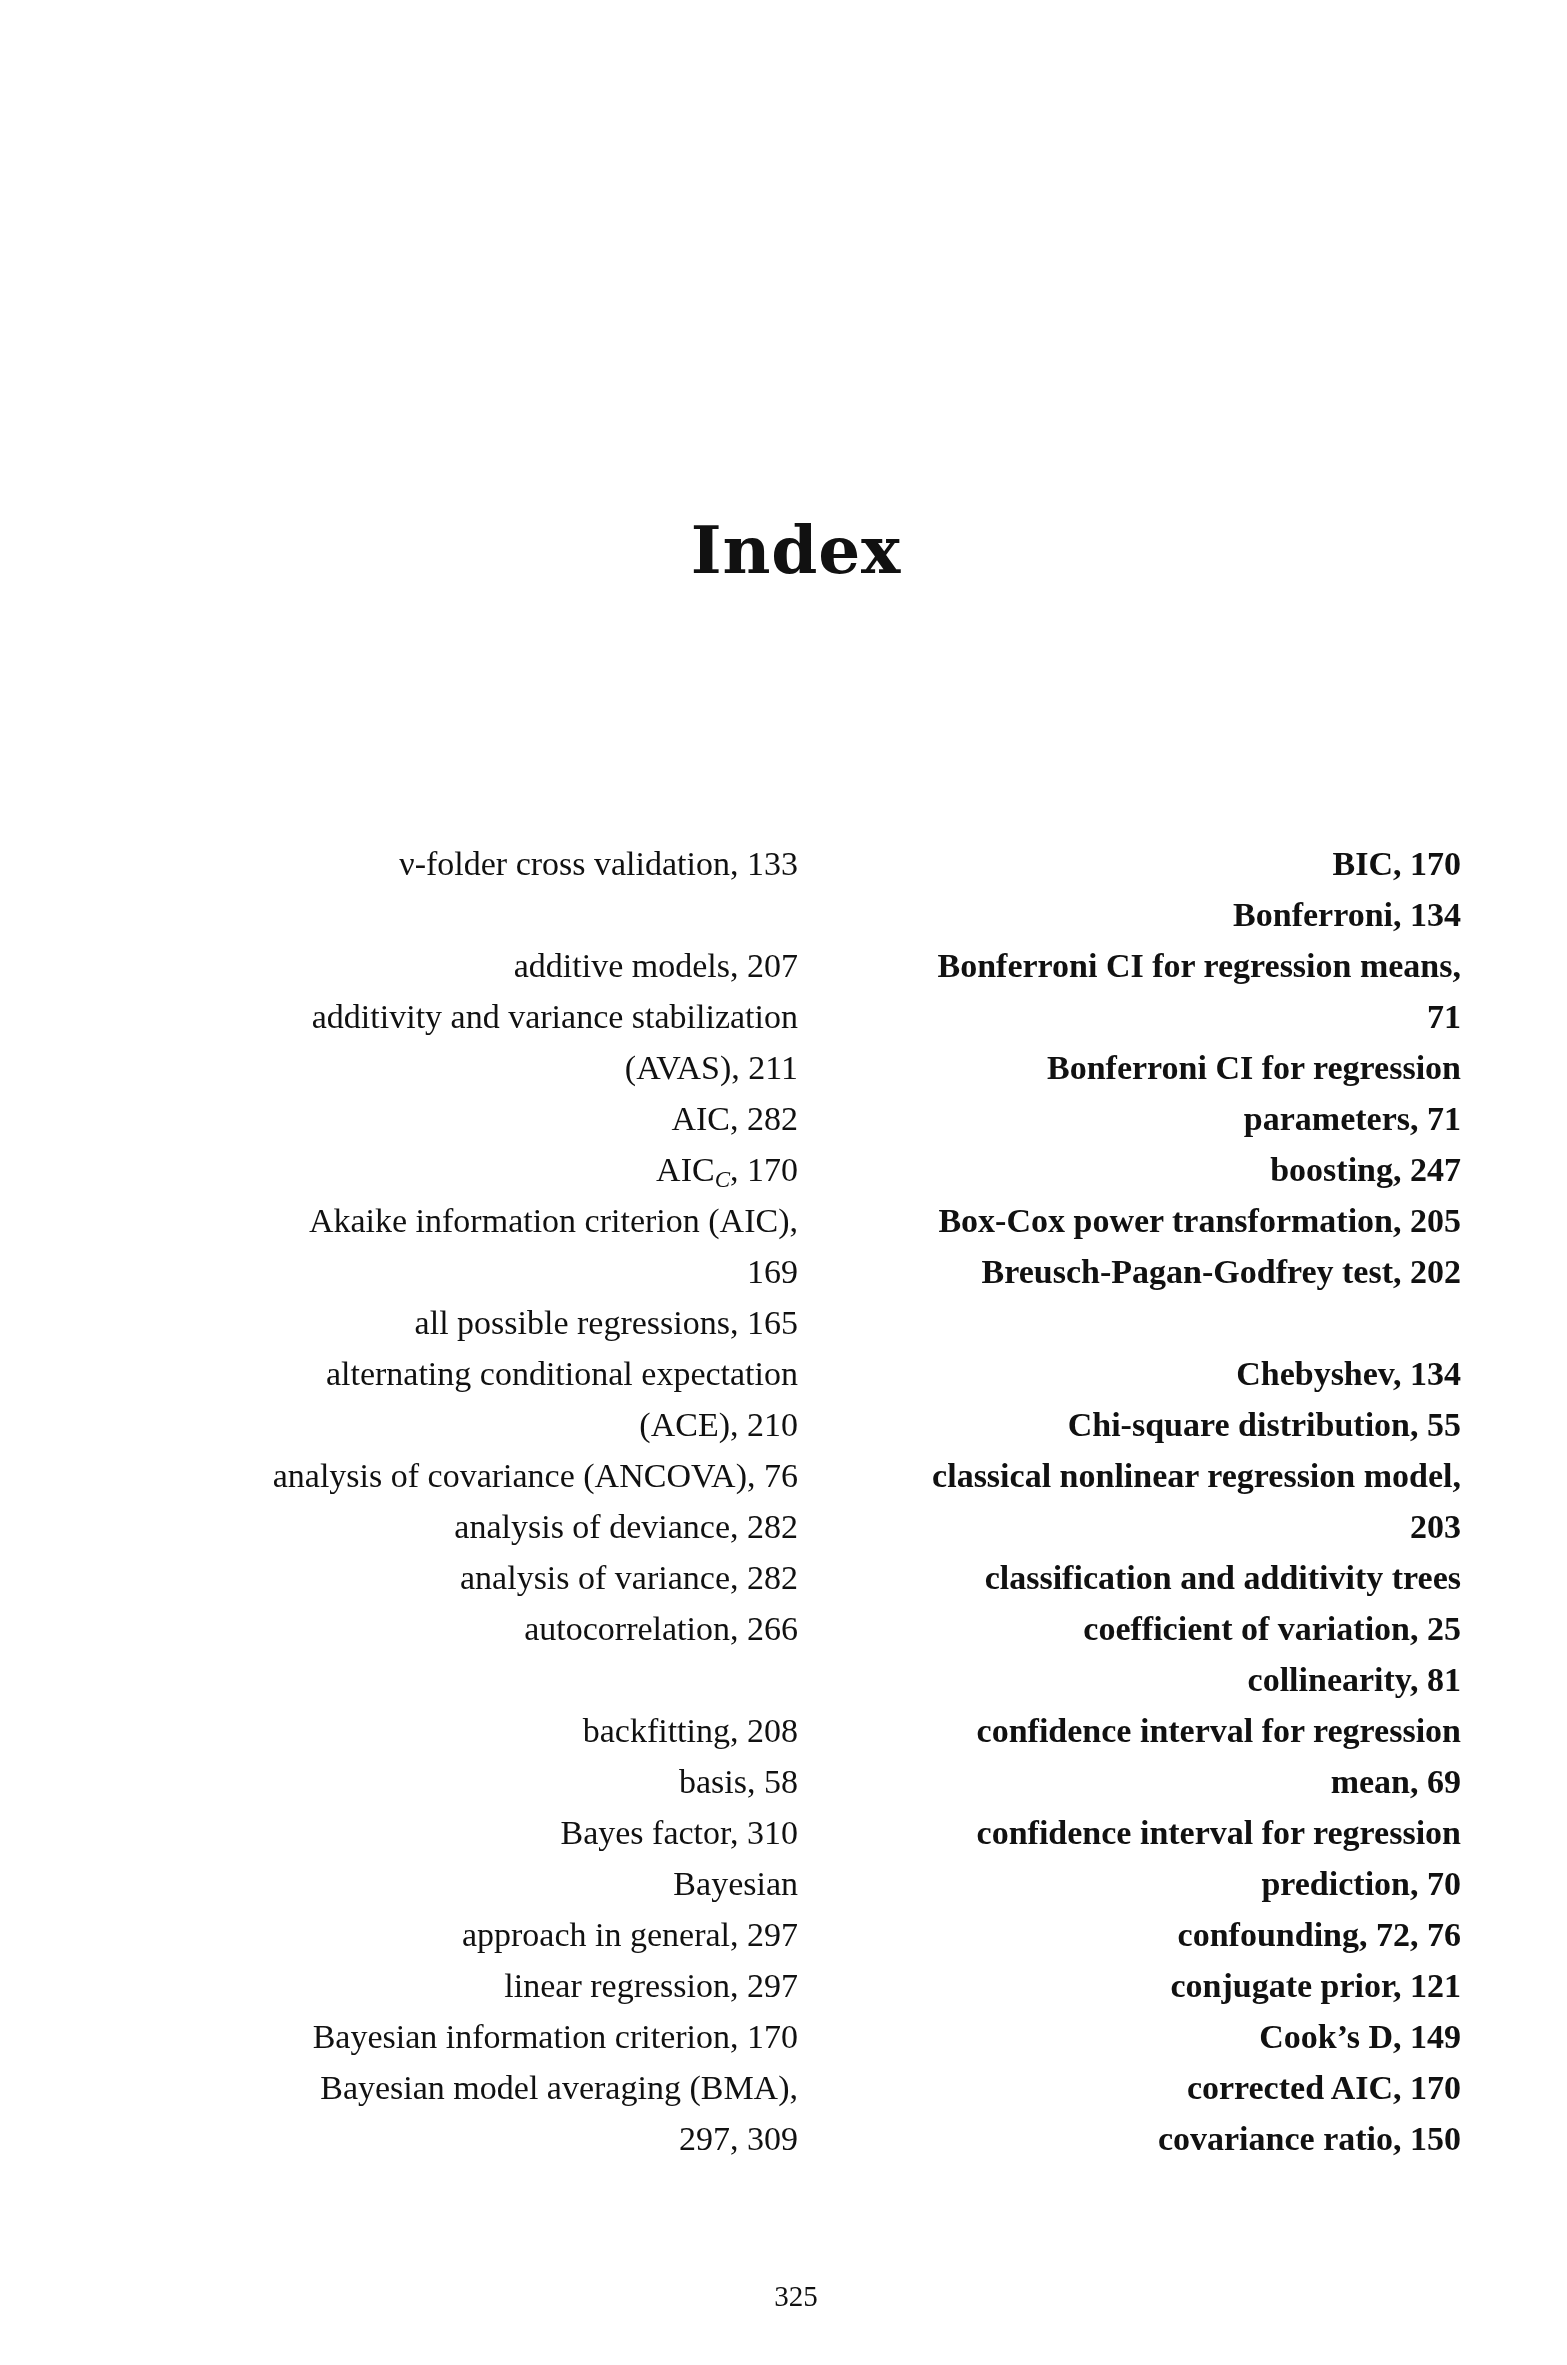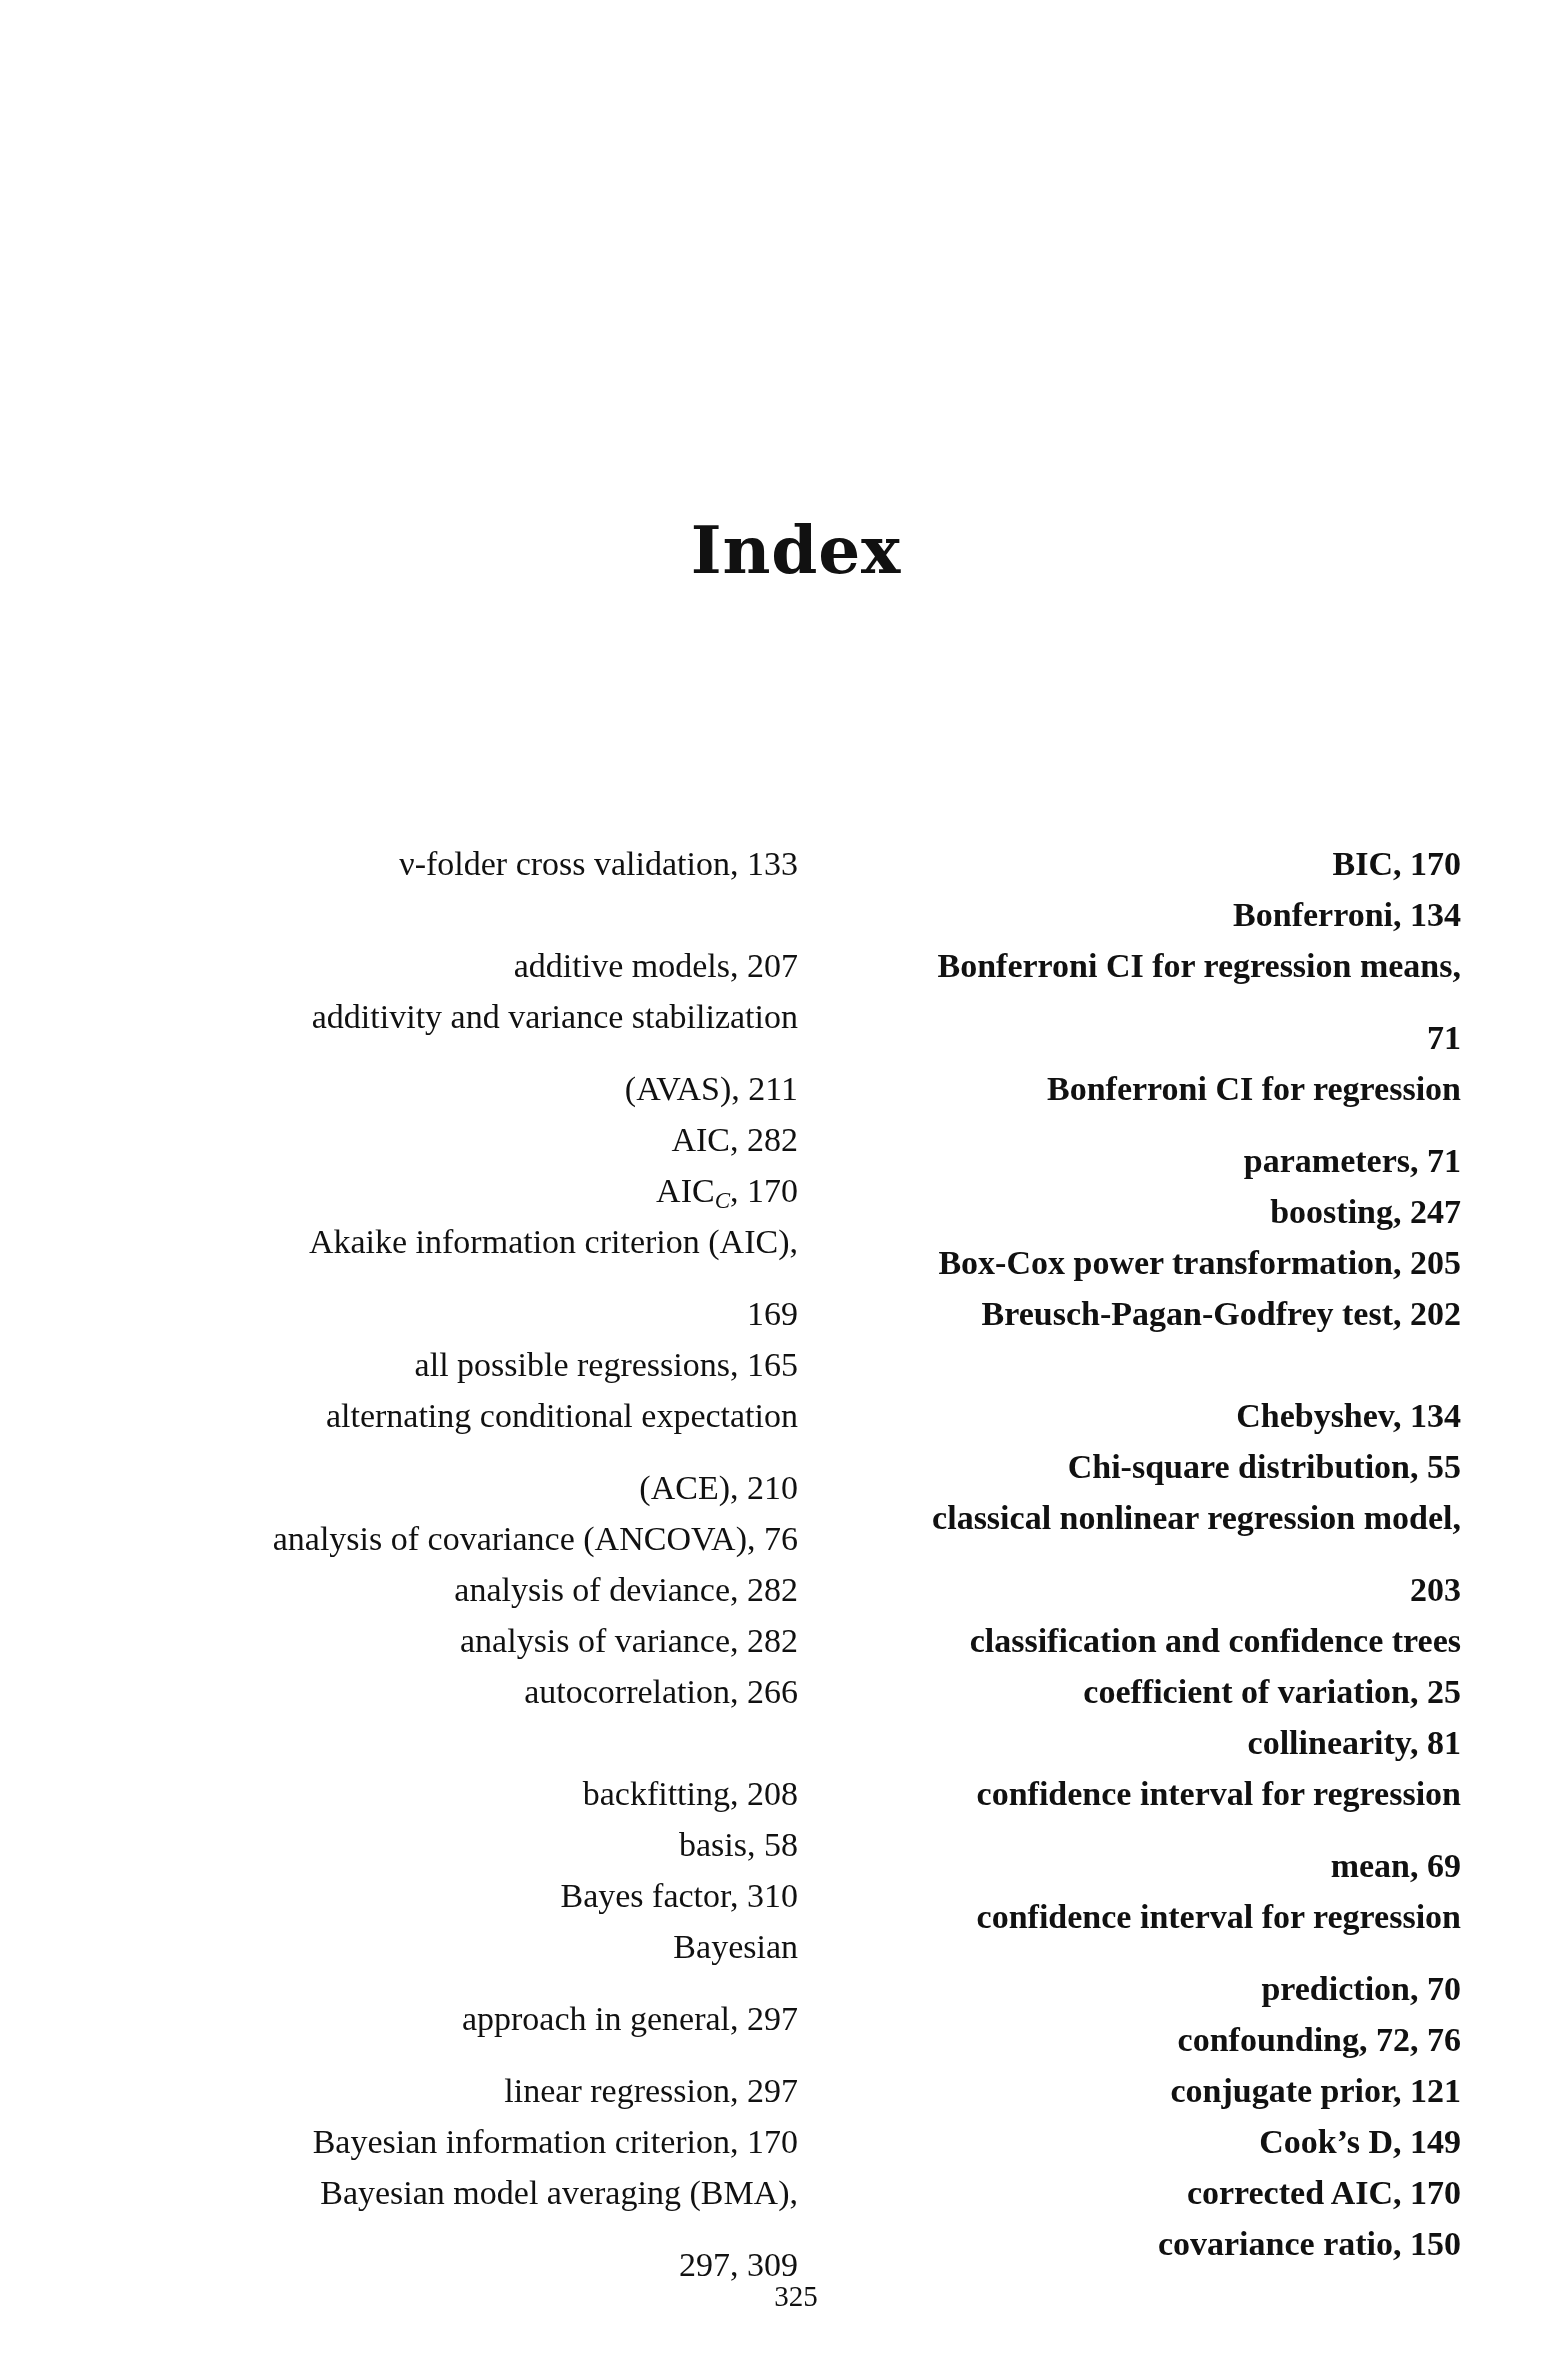--- a/index.html
+++ b/index.html
@@ -4,21 +4,21 @@
 <style>
   html, body { margin:0; padding:0; background:#ffffff; }
   body { width:1568px; height:2366px; position:relative; overflow:hidden;
          font-family:"DejaVu Serif","Liberation Serif",serif; color:#111; }
   .title { position:absolute; left:0; width:1592px; top:511px; text-align:center;
            font-family:"DejaVu Serif", serif; font-weight:bold; font-size:66px; letter-spacing:0.8px; }
   .col { position:absolute; top:838px; font-family:"Liberation Serif", serif; font-size:34px; line-height:51px; }
   .col.left { left:170px; width:628px; }
   .col.right { left:833px; width:628px;font-weight:bold; }
   .line { white-space:nowrap; height:51px;text-align:right; }
-  .indent { padding-left:35px;margin-top:21px; }
+  .indent { padding-left:35px; }
   .gap { height:51px; }
   sub { font-style:italic; font-size:23px; vertical-align:-6.1px; }
   .folio { position:absolute; top:2280px; left:0; width:1592px; text-align:center;
            font-family:"Liberation Serif", serif; font-size:29px; }
 </style>
 </head>
 <body>
 
 <div class="title">Index</div>
 
@@ -58,21 +58,21 @@
     <div class="line">Bonferroni CI for regression</div>
     <div class="line indent">parameters, 71</div>
     <div class="line">boosting, 247</div>
     <div class="line">Box-Cox power transformation, 205</div>
     <div class="line">Breusch-Pagan-Godfrey test, 202</div>
     <div class="gap"></div>
     <div class="line">Chebyshev, 134</div>
     <div class="line">Chi-square distribution, 55</div>
     <div class="line">classical nonlinear regression model,</div>
     <div class="line indent">203</div>
-    <div class="line">classification and confidence trees</div>
+    <div class="line">classification and additivity trees</div>
     <div class="line">coefficient of variation, 25</div>
     <div class="line">collinearity, 81</div>
     <div class="line">confidence interval for regression</div>
     <div class="line indent">mean, 69</div>
     <div class="line">confidence interval for regression</div>
     <div class="line indent">prediction, 70</div>
     <div class="line">confounding, 72, 76</div>
     <div class="line">conjugate prior, 121</div>
     <div class="line">Cook’s D, 149</div>
     <div class="line">corrected AIC, 170</div>

